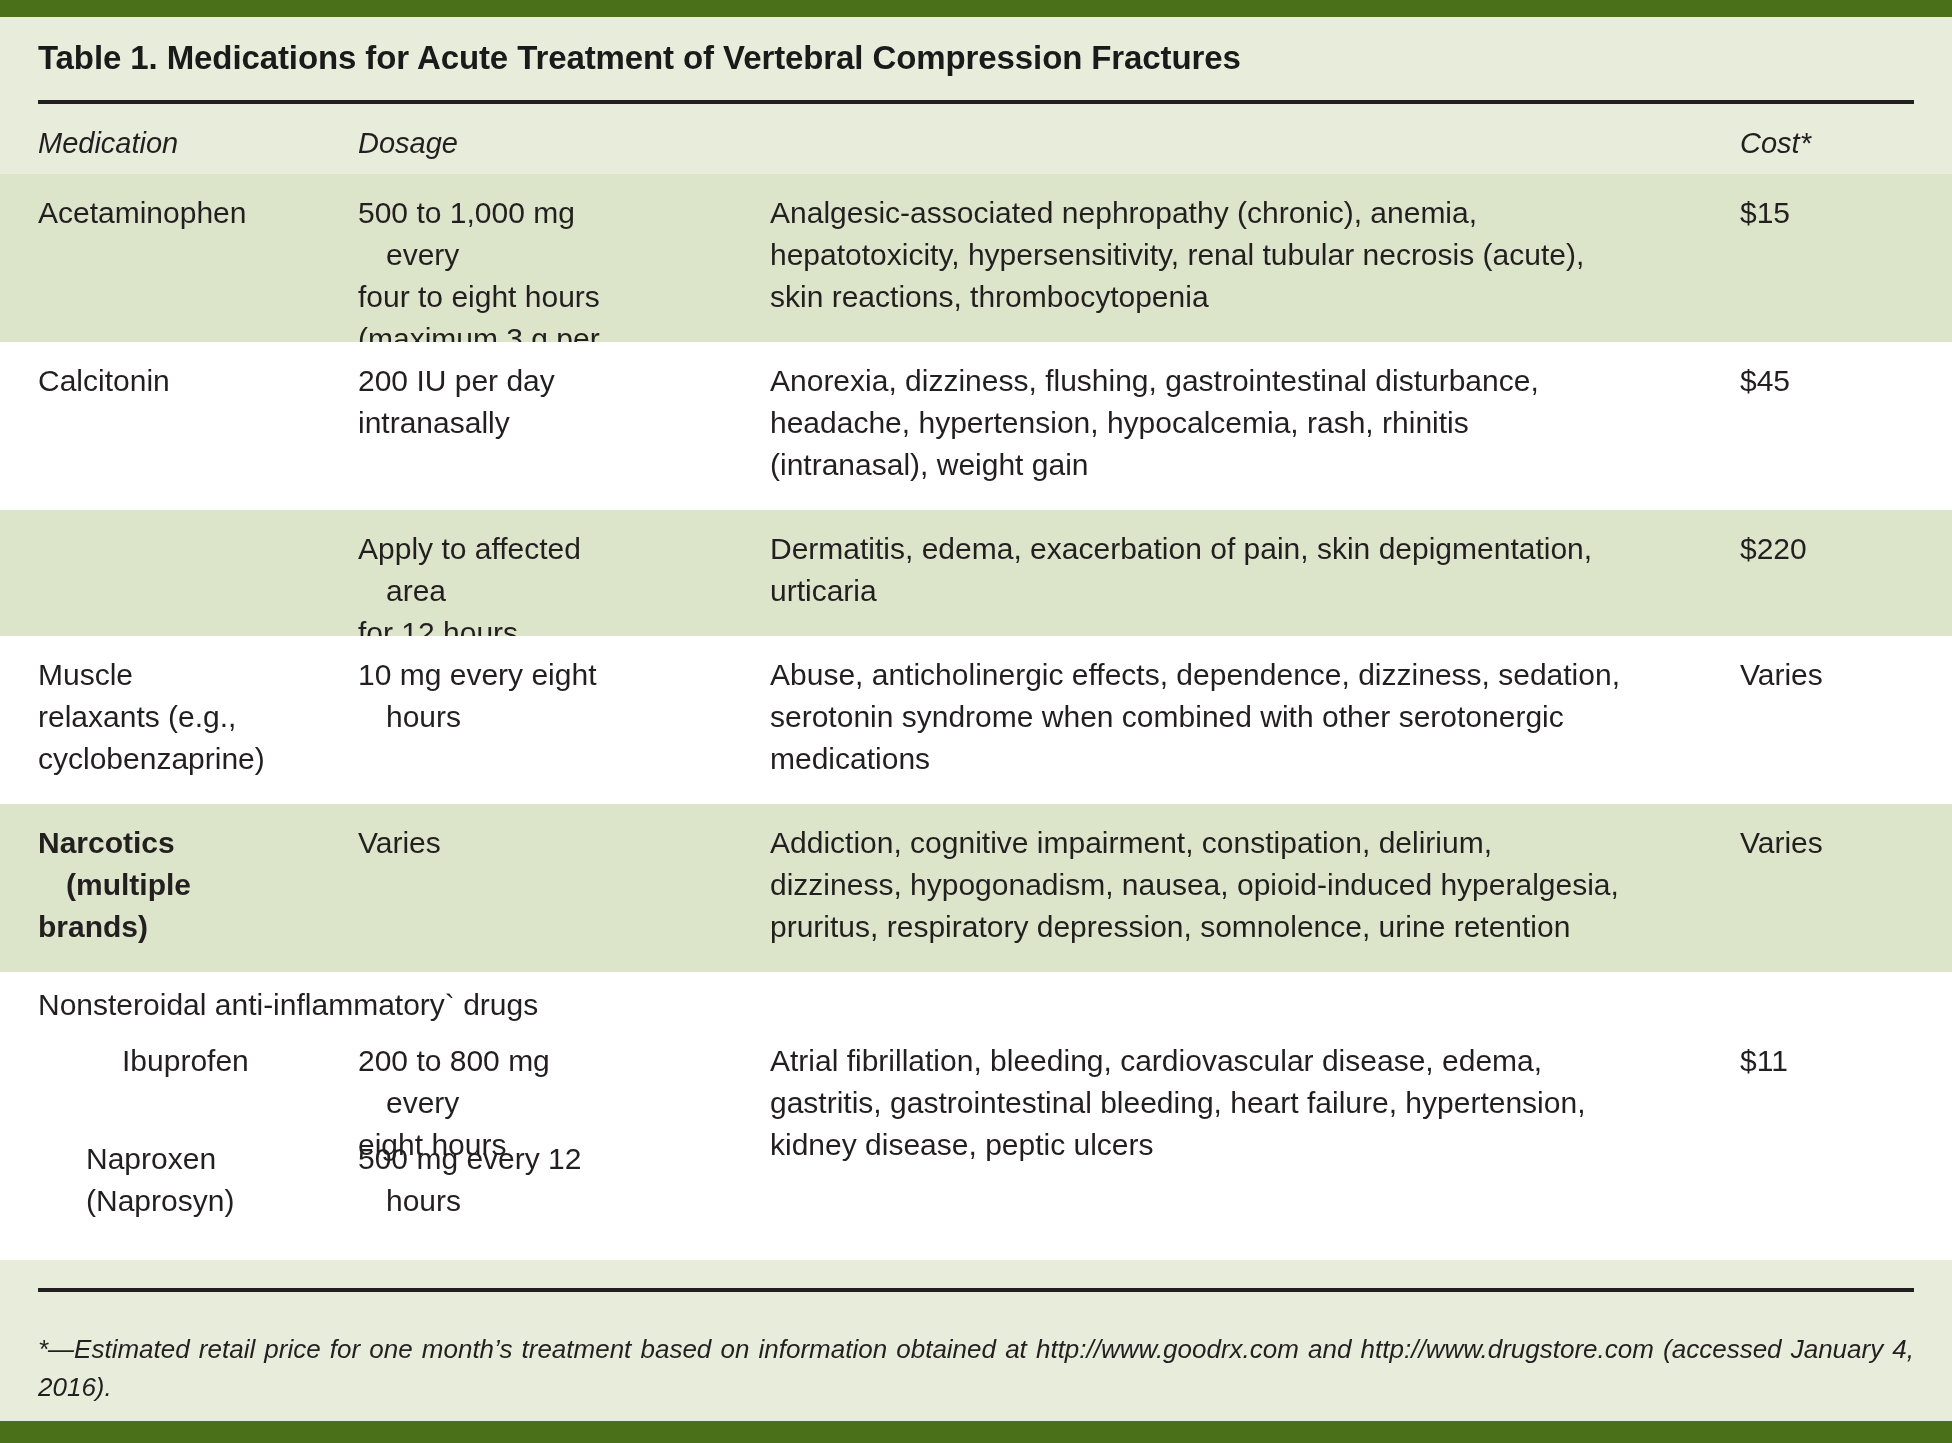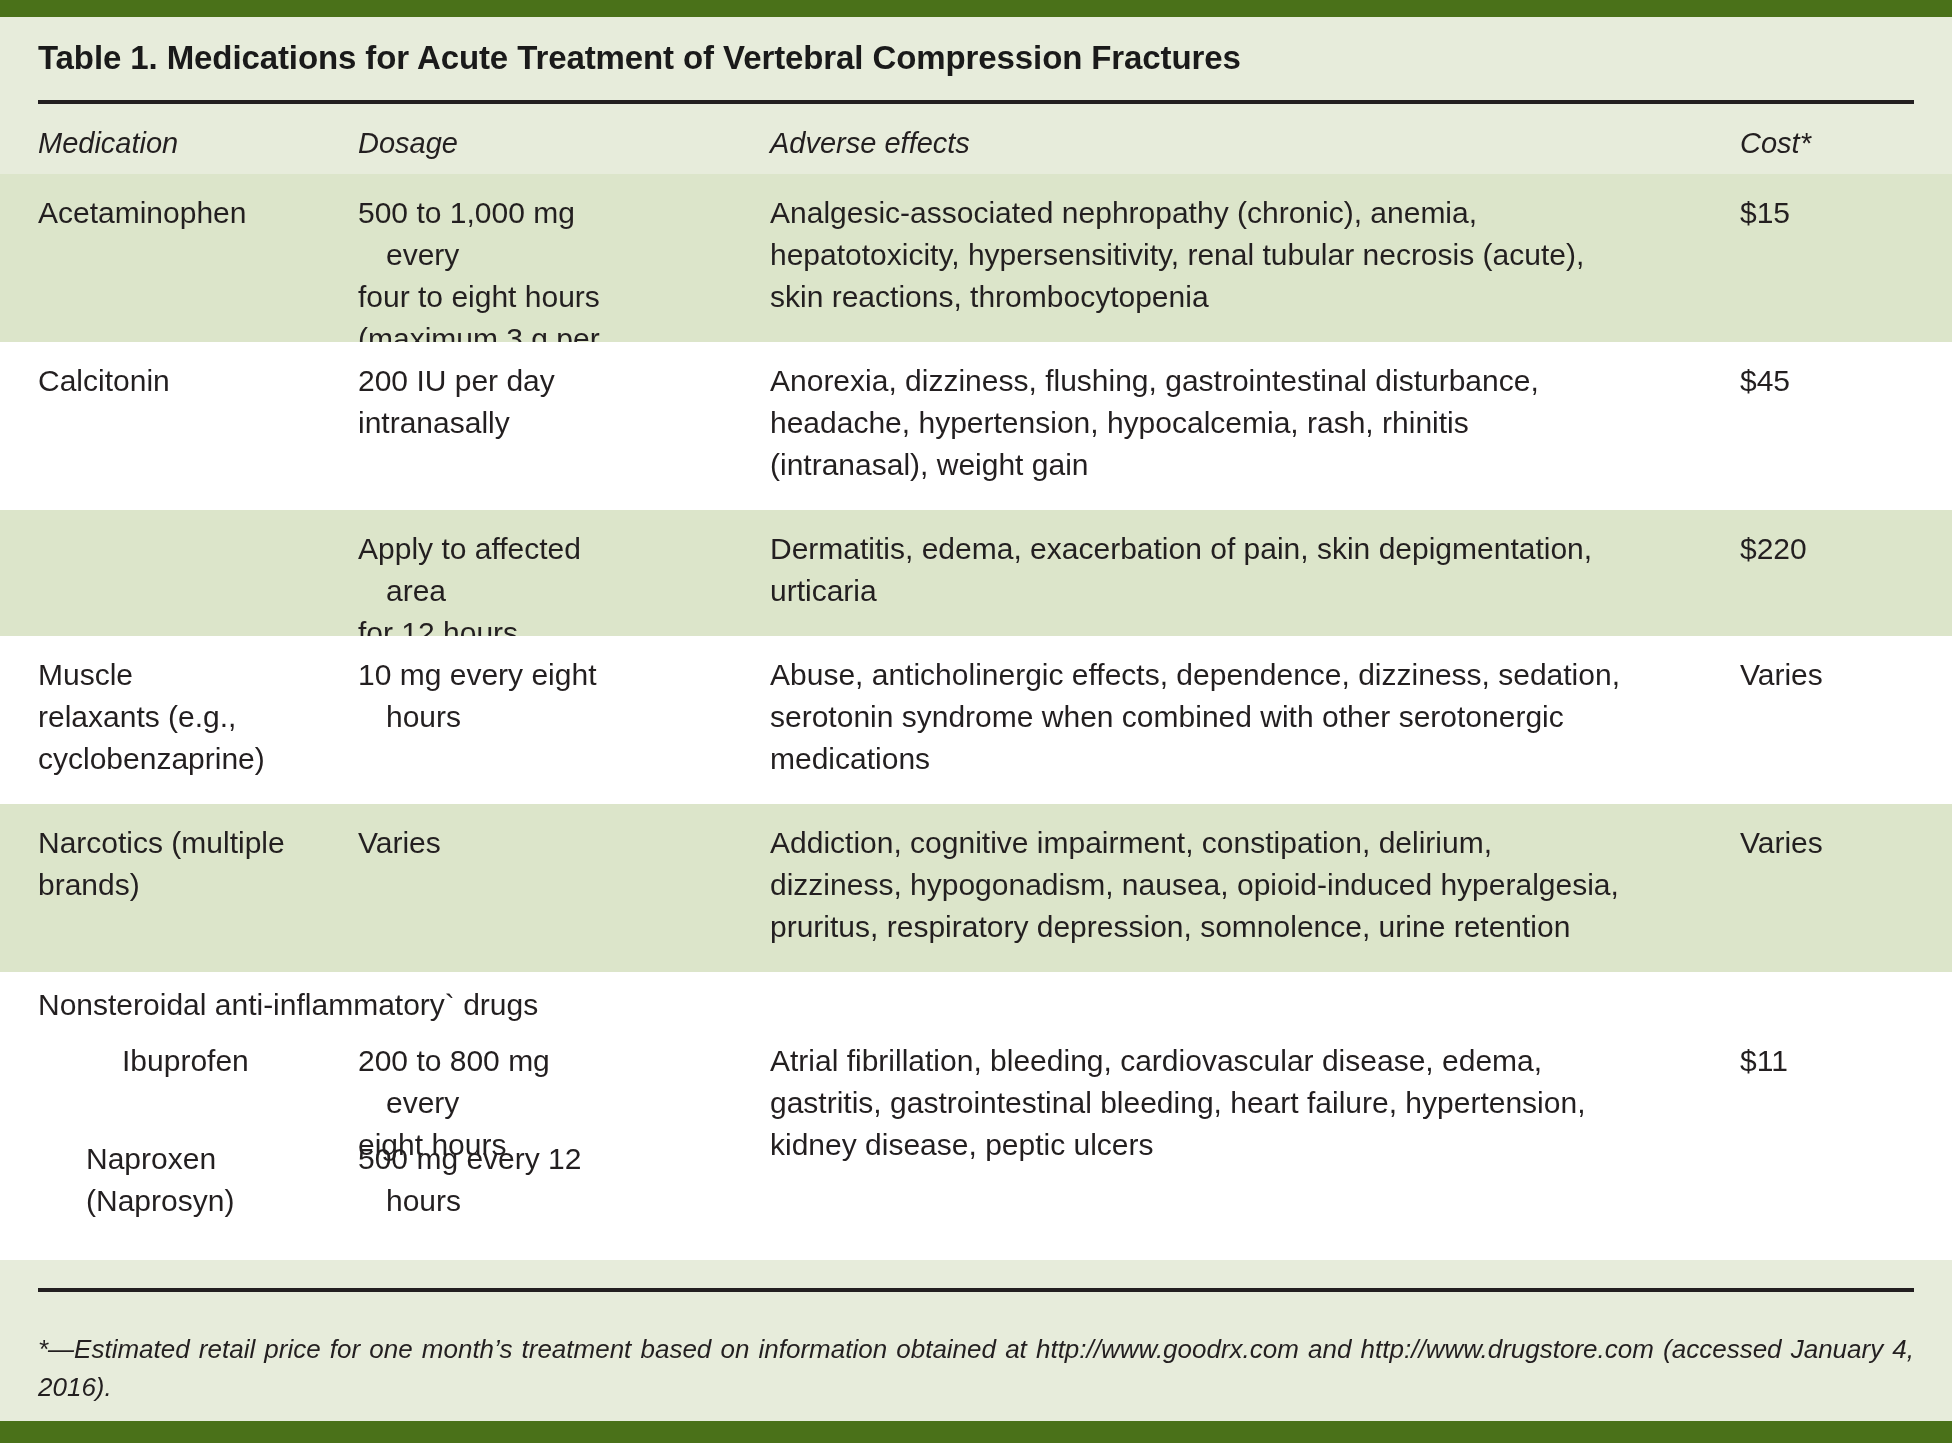--- a/index.html
+++ b/index.html
@@ -156,21 +156,20 @@
   <div class="rule-top"></div>
 
   <div class="title-wrap">
     <div class="title">Table 1. Medications for Acute Treatment of Vertebral Compression Fractures</div>
   </div>
 
   <div class="header-band">
     <div class="header-hr"></div>
     <div class="hcell c-med">Medication</div>
     <div class="hcell c-dose">Dosage</div>
-    <div class="hcell c-adv">Adverse effects</div>
     <div class="hcell c-cost">Cost*</div>
   </div>
 
   <div id="body-rows">
       <div class="row shade" style="top: 174px; height: 168px;">
         <div class="cell c-med" style="top: 18px;">
           <span class="hang" style="display: block; padding-left: 28px; text-indent: -28px;">Acetaminophen</span>
         </div>
         <div class="cell c-dose" style="top: 18px;">
           <span class="hang" style="display: block; padding-left: 28px; text-indent: -28px;">500 to 1,000 mg every</span>
@@ -228,21 +227,21 @@
         <div class="cell c-adv" style="top: 18px;">
           <span class="hang" style="display: block; padding-left: 28px; text-indent: -28px;">Abuse, anticholinergic effects, dependence, dizziness, sedation,</span>
           <span class="hang" style="display: block; padding-left: 28px; text-indent: -28px;">serotonin syndrome when combined with other serotonergic</span>
           <span class="hang" style="display: block; padding-left: 28px; text-indent: -28px;">medications</span>
         </div>
         <div class="cell c-cost" style="top: 18px;">
           <span class="" style="display: block;">Varies</span>
         </div>
       </div>
       <div class="row shade" style="top: 804px; height: 168px;">
-        <div class="cell c-med" style="top: 18px;">
+        <div class="cell c-med" style="top: 18px; font-weight: bold;">
           <span class="hang" style="display: block; padding-left: 28px; text-indent: -28px;">Narcotics (multiple</span>
           <span class="hang" style="display: block; padding-left: 28px; text-indent: -28px;">brands)</span>
         </div>
         <div class="cell c-dose" style="top: 18px;">
           <span class="hang" style="display: block; padding-left: 28px; text-indent: -28px;">Varies</span>
         </div>
         <div class="cell c-adv" style="top: 18px;">
           <span class="hang" style="display: block; padding-left: 28px; text-indent: -28px;">Addiction, cognitive impairment, constipation, delirium,</span>
           <span class="hang" style="display: block; padding-left: 28px; text-indent: -28px;">dizziness, hypogonadism, nausea, opioid-induced hyperalgesia,</span>
           <span class="hang" style="display: block; padding-left: 28px; text-indent: -28px;">pruritus, respiratory depression, somnolence, urine retention</span>

